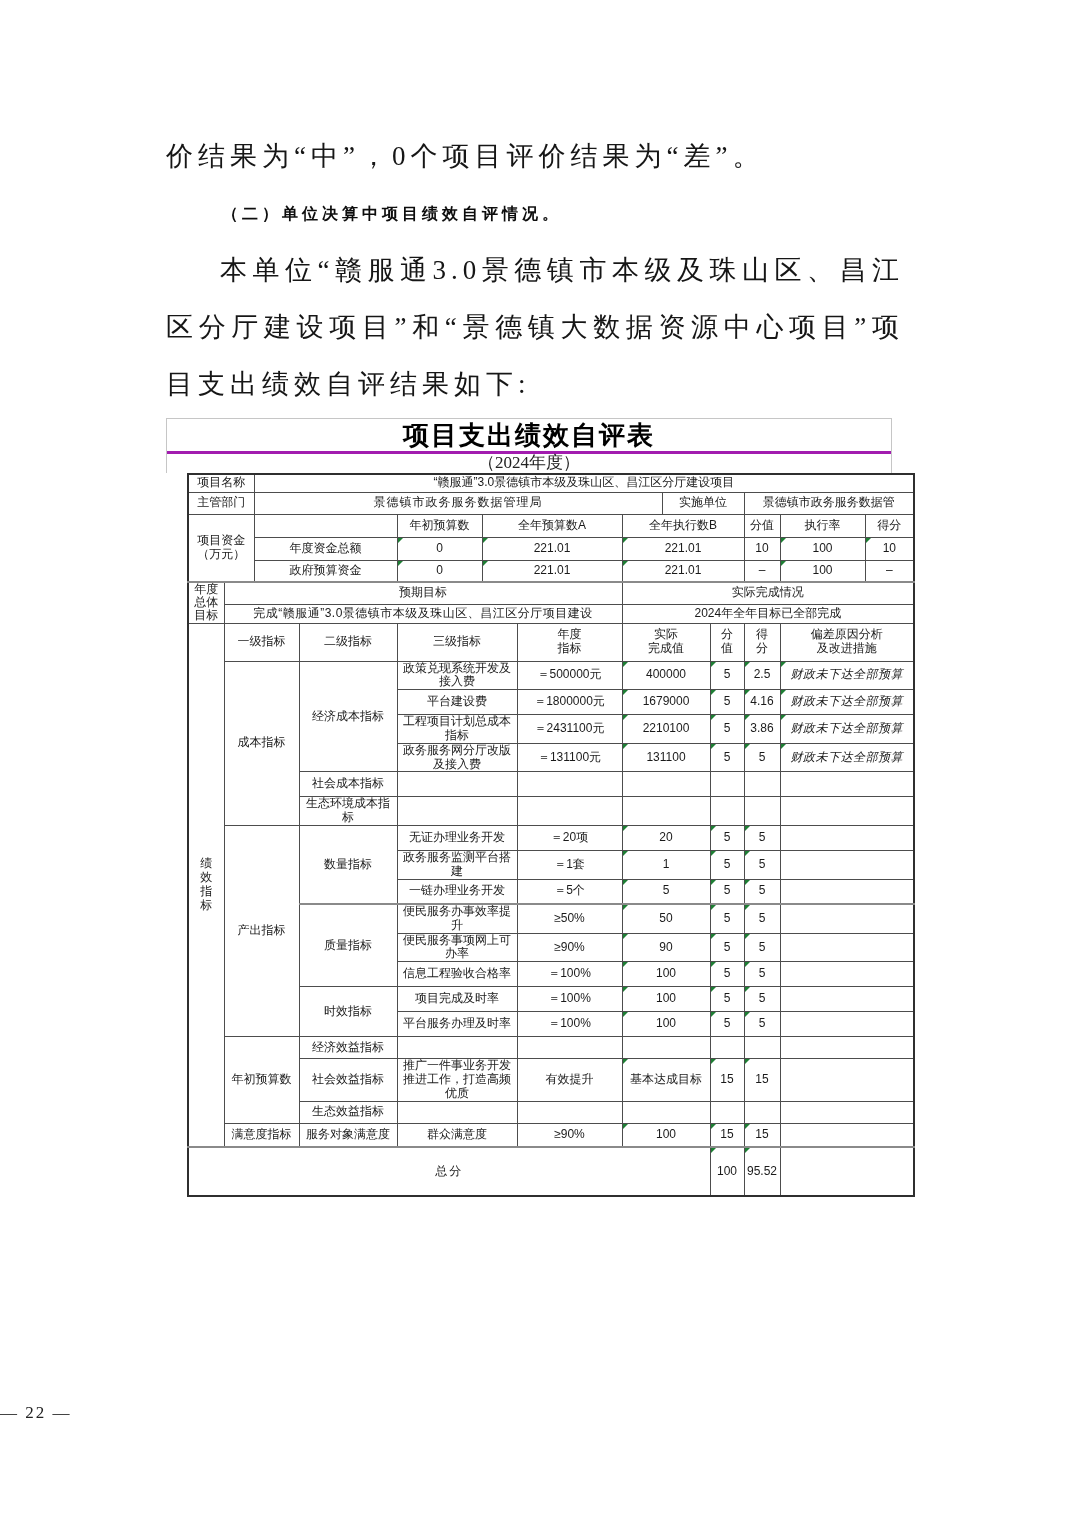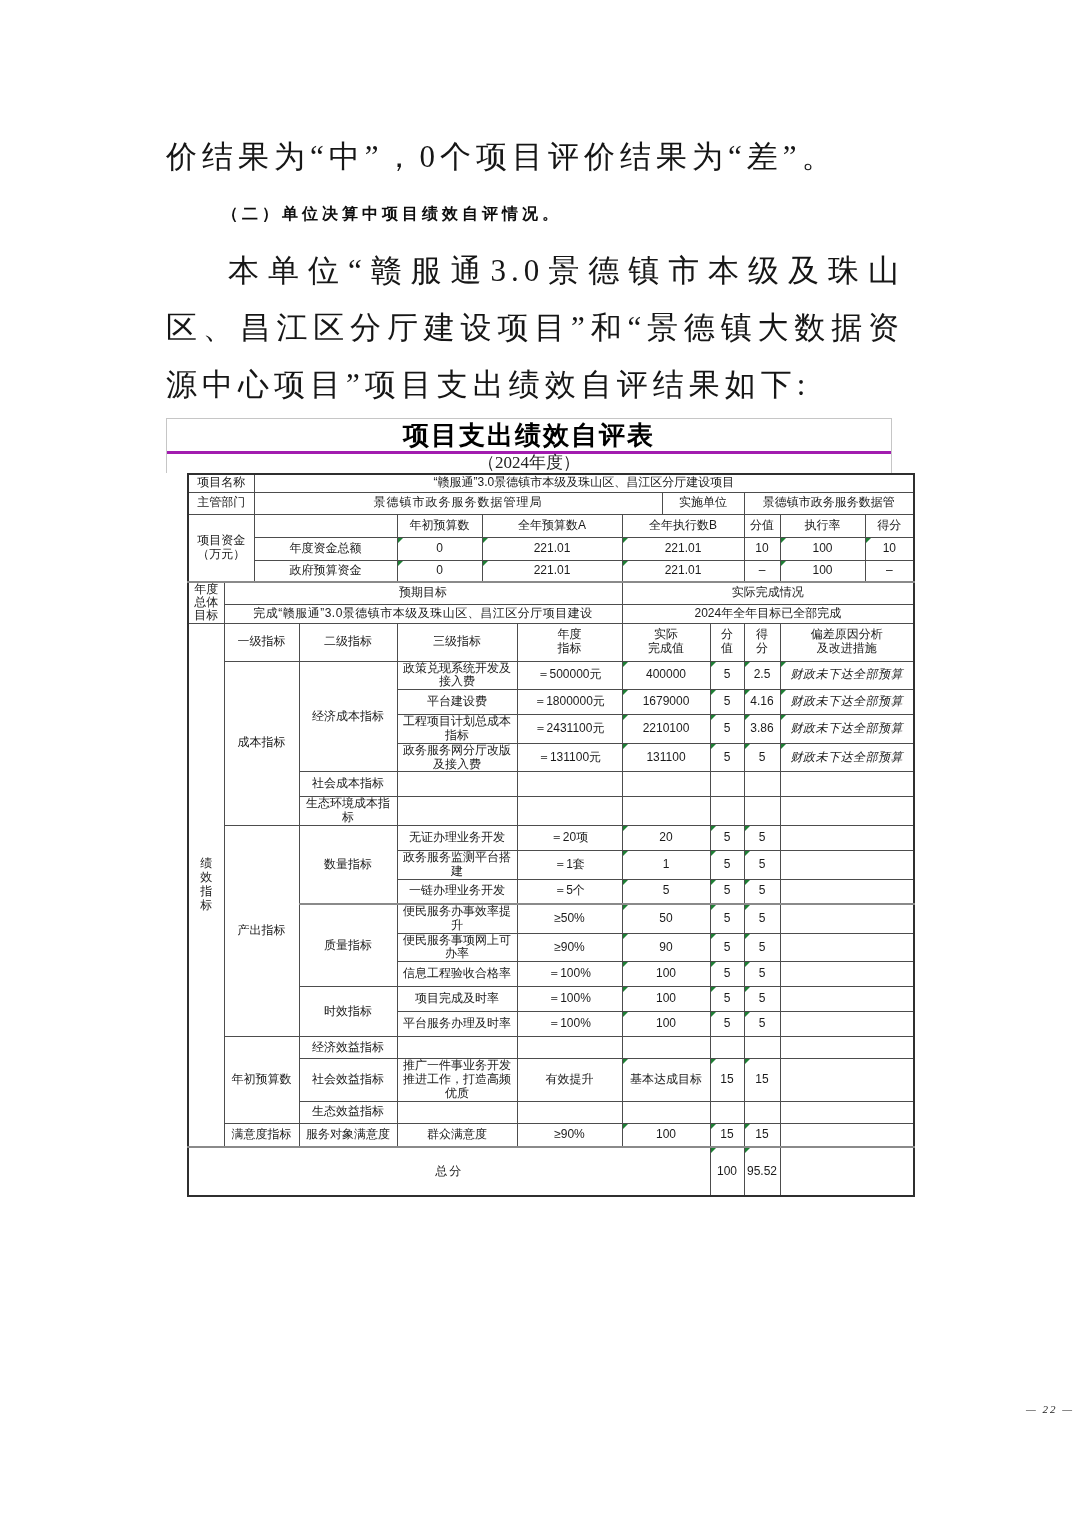--- a/index.html
+++ b/index.html
@@ -1,21 +1,21 @@
 <!DOCTYPE html>
 <html><head>
 <meta charset="utf-8">
 <style>
   html,body{margin:0;padding:0;}
   body{
     width:1074px;height:1520px;background:#ffffff;color:#111;
     font-family:"Liberation Serif", serif;position:relative;overflow:hidden;
   }
   .content{position:absolute;left:166px;top:128px;width:744px;}
-  .para{font-size:31px;letter-spacing:5px;line-height:57px;width:738px;
+  .para{font-size:27px;letter-spacing:5px;line-height:57px;width:738px;
         text-align:justify;margin:0;color:#161616;}
   .para.p2{text-indent:2em;}
   .h2{font-weight:bold;font-size:16px;letter-spacing:4px;line-height:57px;
       padding-left:56px;margin:0;color:#0d0d0d;}
 
   .tablewrap{margin-top:5px;width:726px;}
   .titlebox{border:1px solid #c6c6c6;border-bottom:none;background:#fff;}
   .t-title{height:32px;line-height:32px;text-align:center;font-weight:bold;
            font-size:26px;letter-spacing:2px;color:#000;
            font-family:"Liberation Sans", sans-serif;}
@@ -51,22 +51,22 @@
   tr.sep td{border-top:2px solid #8a8a8a;}
   
   .cm::before{content:"";position:absolute;top:0;left:0;width:0;height:0;
               border-top:5px solid #1e7e34;border-right:5px solid transparent;}
   
   tr.r-name{height:18px;} tr.r-dept{height:22px;} tr.r-fh{height:23px;}
   tr.r-f1{height:23px;} tr.r-f2{height:22px;} tr.r-gh{height:20px;}
   tr.r-gt{height:17px;} tr.r-ih{height:38px;} tr.r-d25{height:25px;}
   tr.r-eco{height:22px;} tr.r-soc{height:30px;} tr.r-sat{height:24px;}
   tr.r-total{height:49px;}
-  .footer{position:absolute;left:0;top:1403px;width:1074px;text-align:right;
-          font-size:11px;letter-spacing:2px;color:#222;font-style:italic;}
+  .footer{position:absolute;left:0;top:1403px;width:1074px;text-align:left;
+          font-size:17px;letter-spacing:2px;color:#222;}
 </style>
 </head>
 <body>
 
 <div class="content">
   <p class="para">价结果为“中”，0个项目评价结果为“差”。</p>
   <p class="h2">（二）单位决算中项目绩效自评情况。</p>
   <p class="para p2">本单位“赣服通3.0景德镇市本级及珠山区、昌江区分厅建设项目”和“景德镇大数据资源中心项目”项目支出绩效自评结果如下:</p>
 
   <div class="tablewrap">

